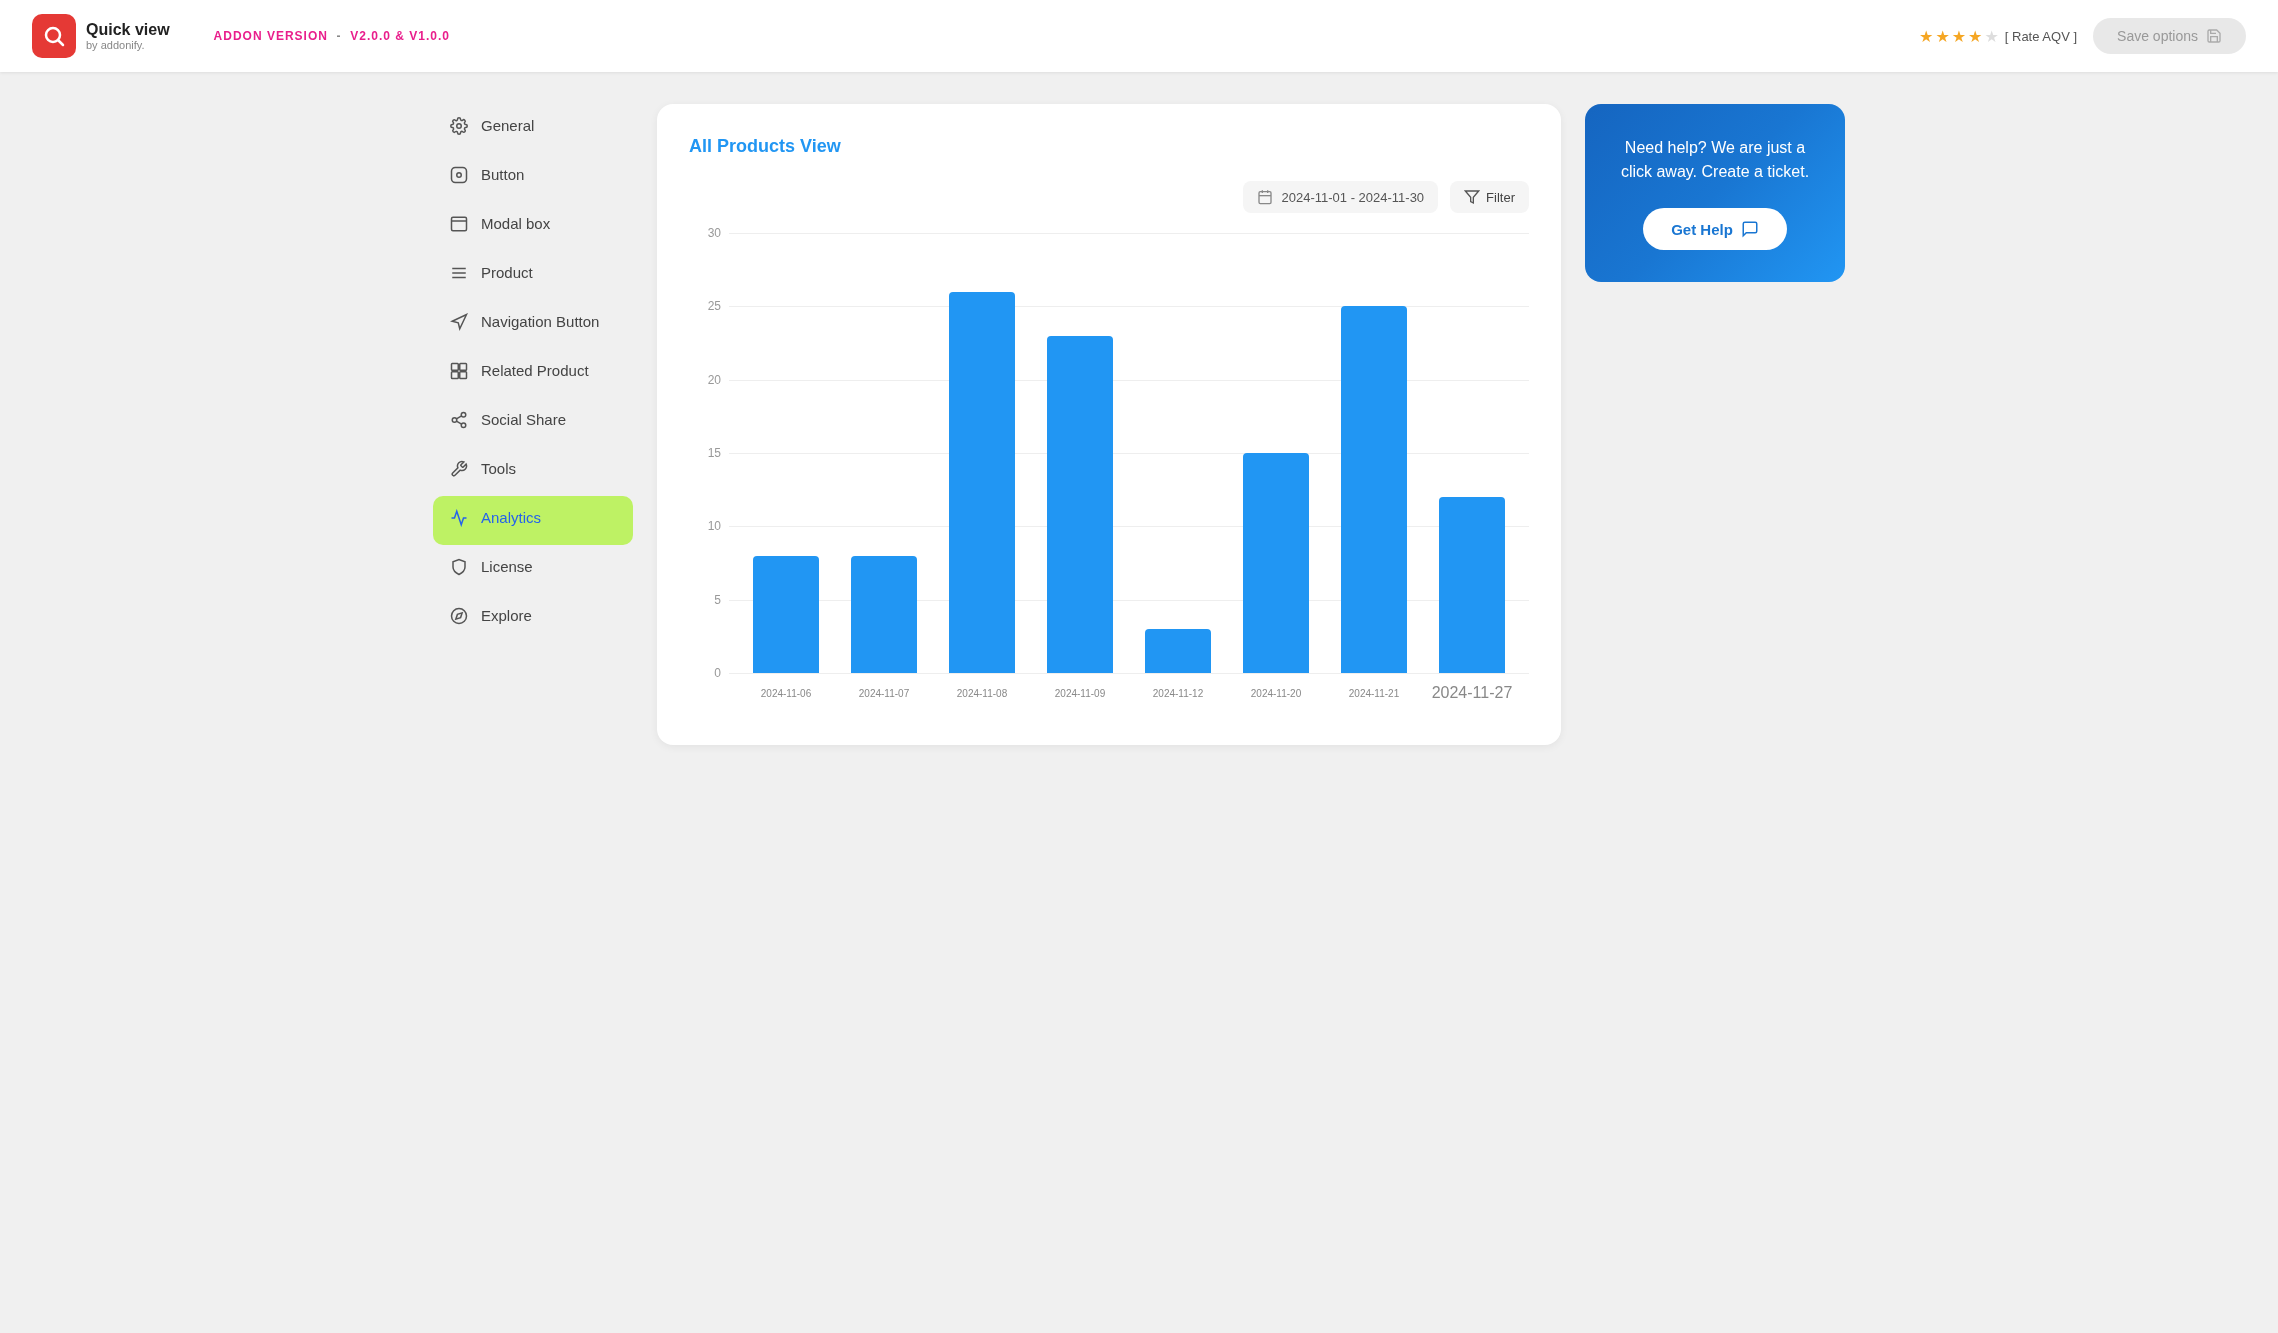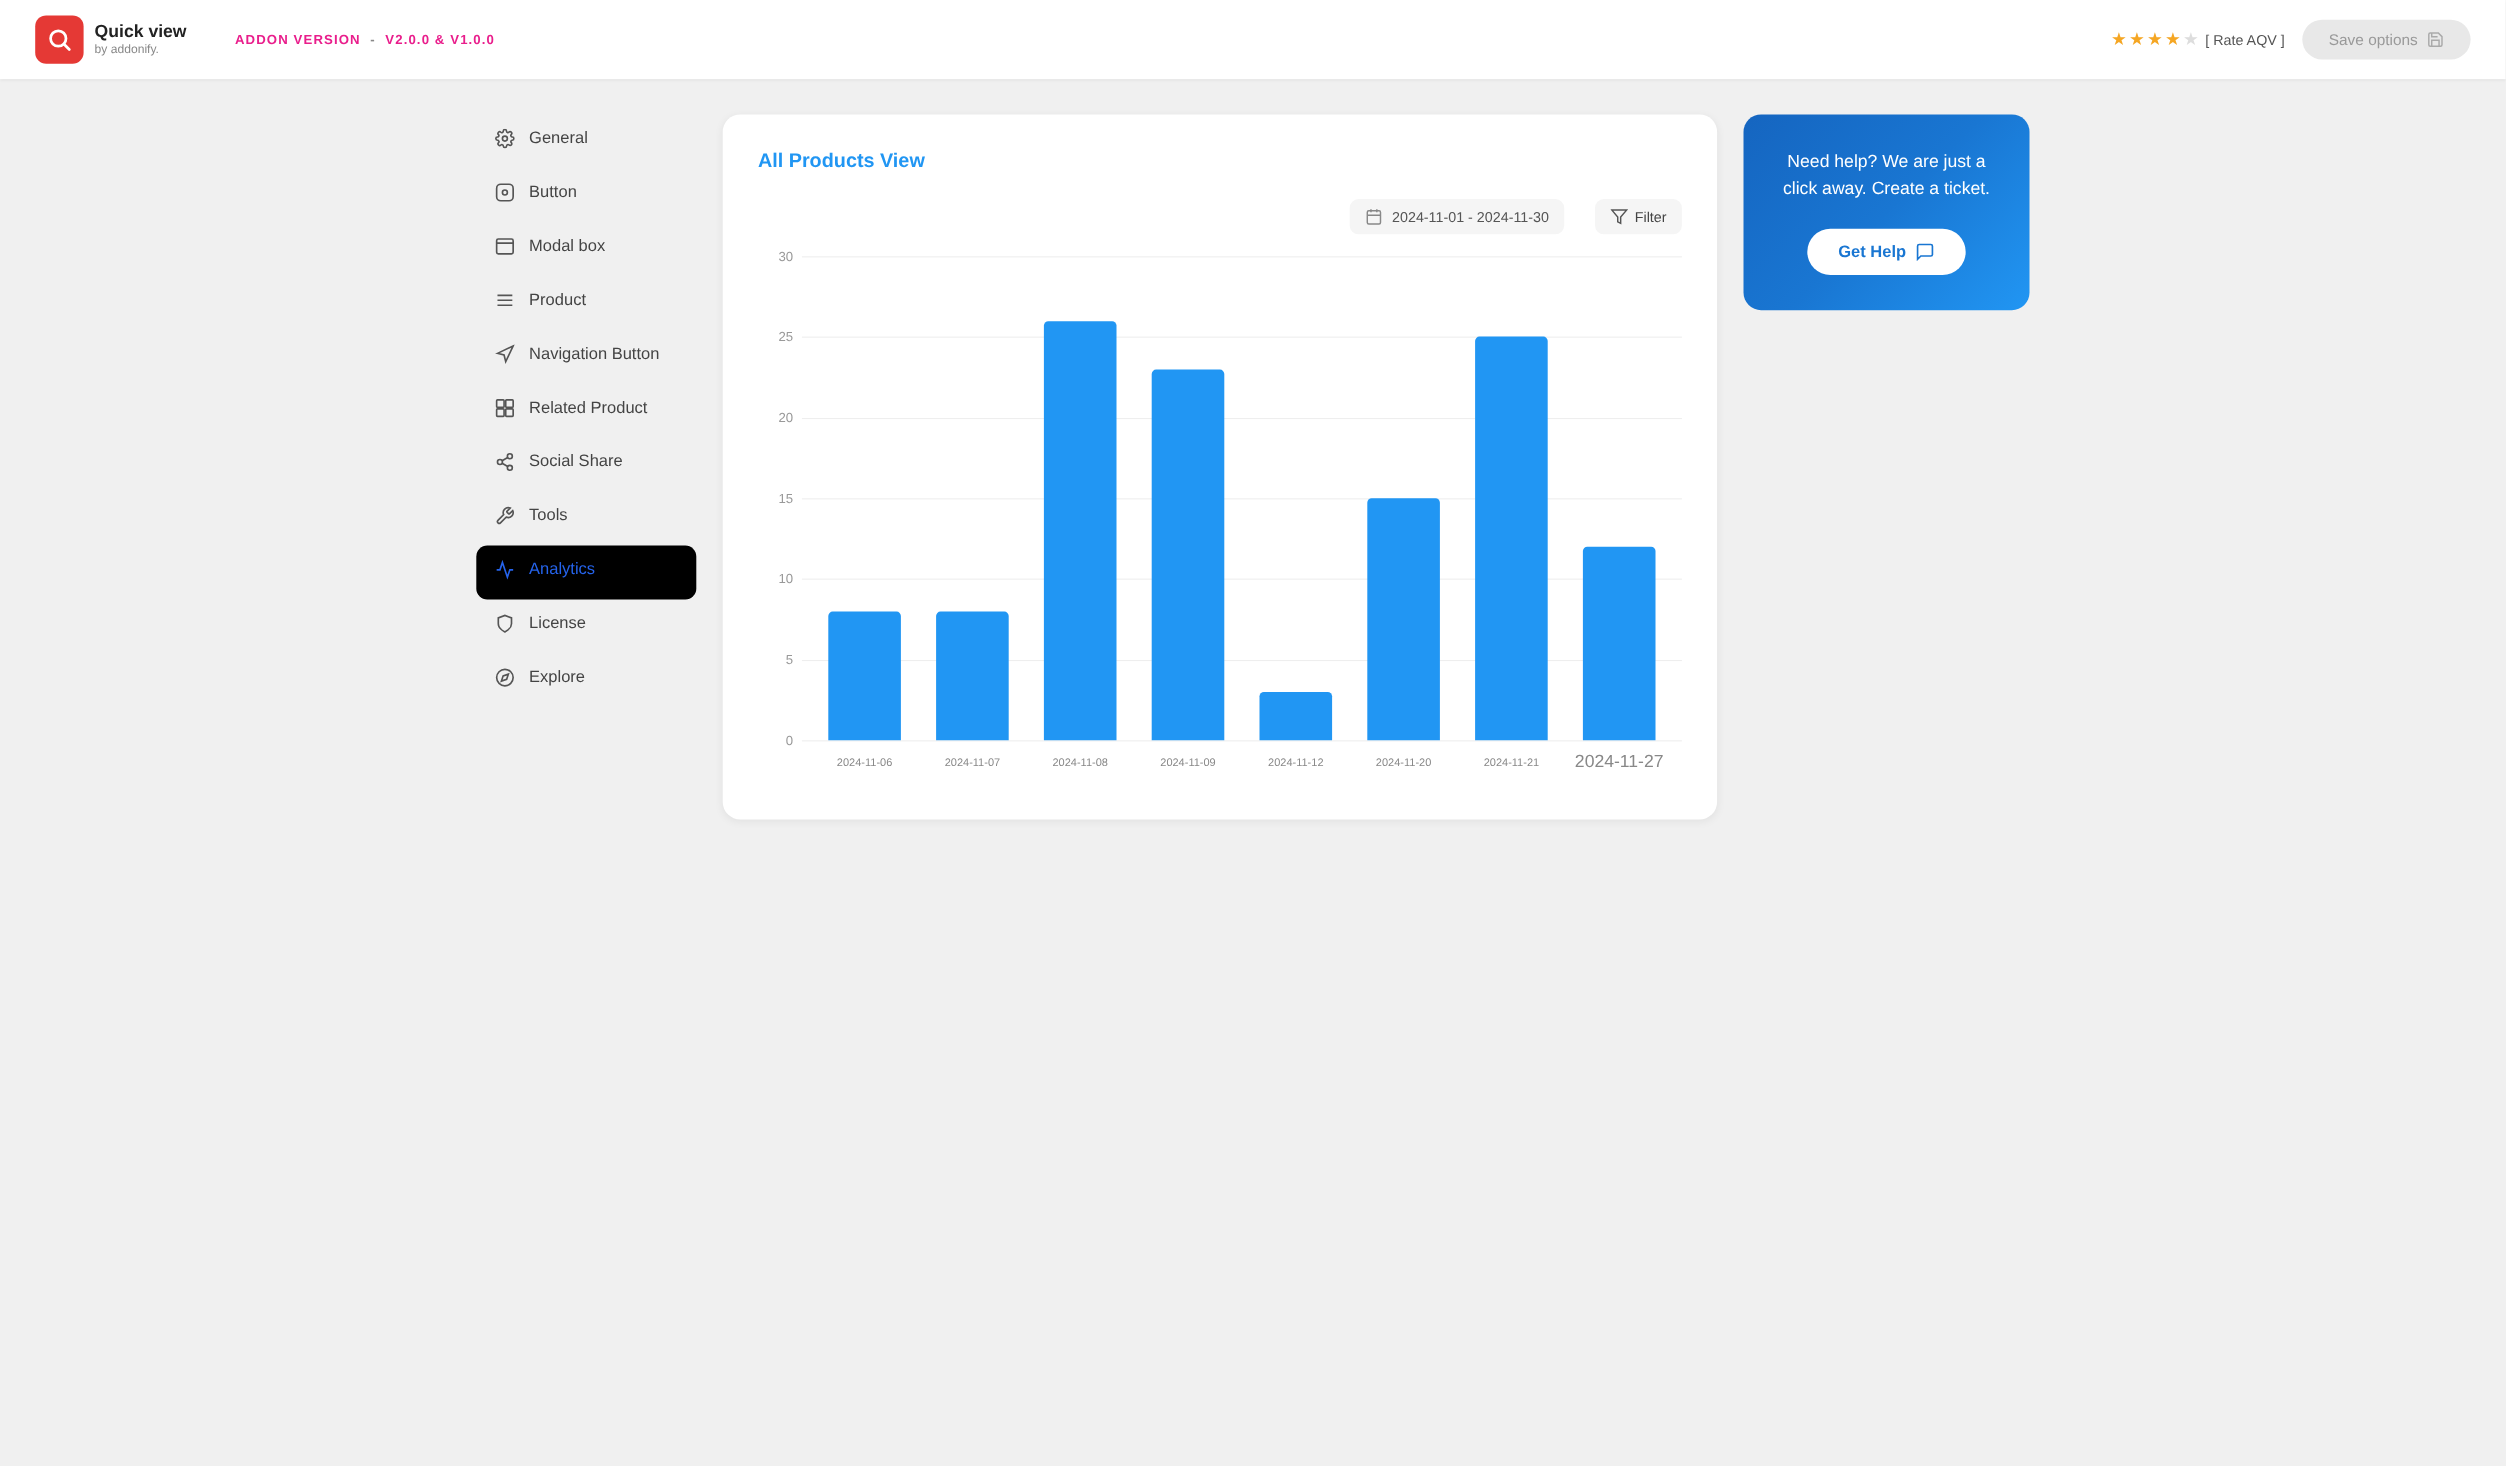--- a/index.html
+++ b/index.html
@@ -124,21 +124,21 @@
       gap: 12px;
       padding: 13px 16px;
       border-radius: 10px;
       cursor: pointer;
       color: #444;
       font-size: 15px;
       font-weight: 500;
       transition: background 0.15s;
     }
     .sidebar-item.active {
-      background: #000000;
+      background: #bef264;
       color: #2563eb;
     }
     .sidebar-icon {
       font-size: 17px;
       width: 20px;
       text-align: center;
       flex-shrink: 0;
     }
 
     
@@ -152,21 +152,21 @@
     .chart-title {
       font-size: 18px;
       font-weight: 700;
       color: #2196f3;
       margin-bottom: 24px;
     }
     .chart-controls {
       display: flex;
       justify-content: flex-end;
       align-items: flex-end;
-      gap: 28px;
+      gap: 12px;
       margin-bottom: 20px;
     }
     .date-range {
       display: flex;
       align-items: center;
       gap: 8px;
       font-size: 13px;
       color: #555;
       background: #f5f5f5;
       border-radius: 8px;

